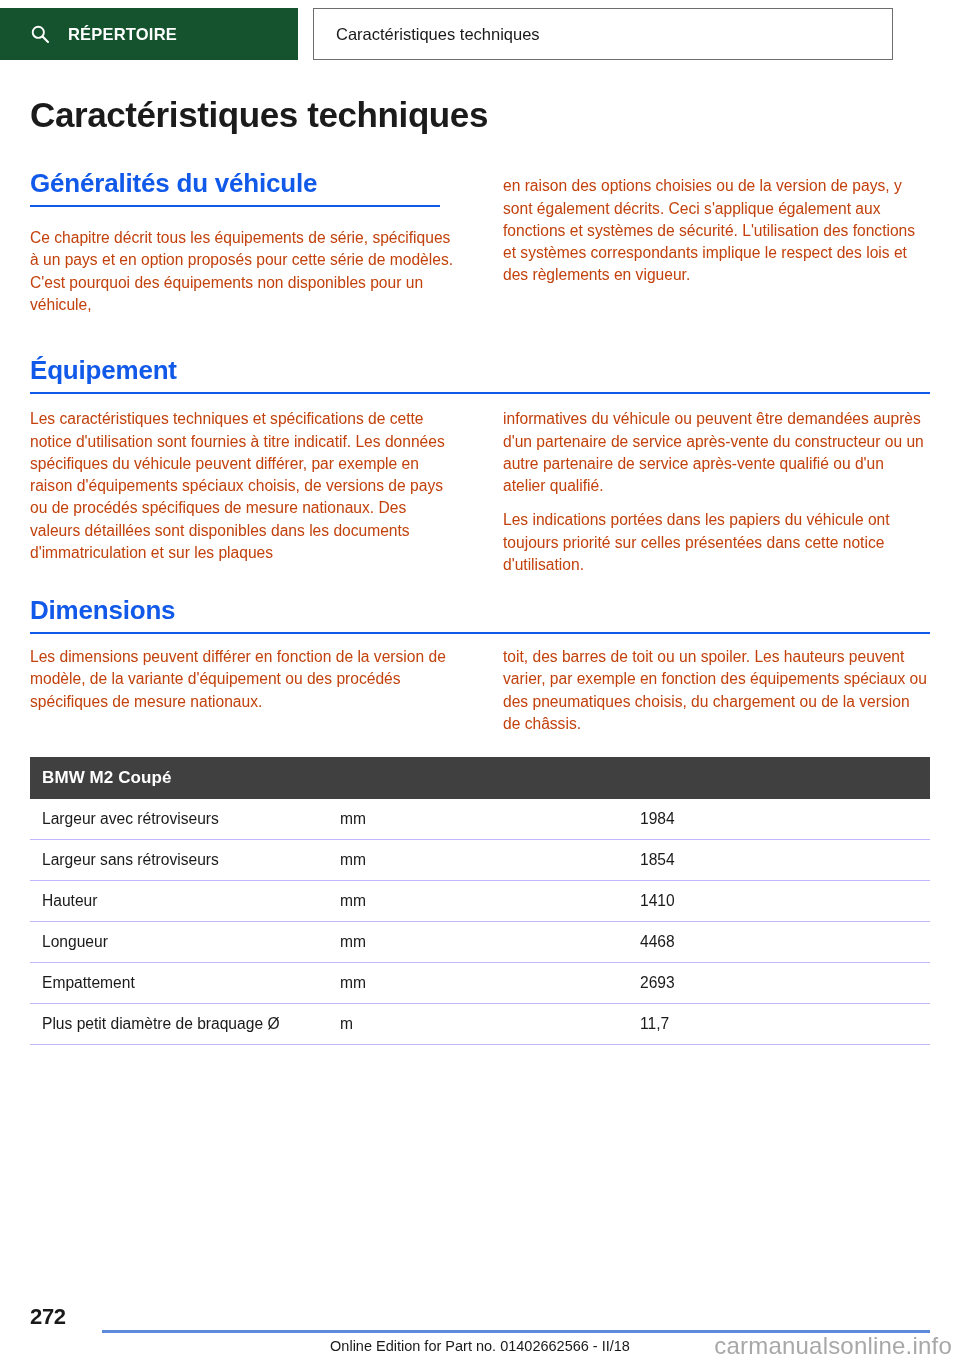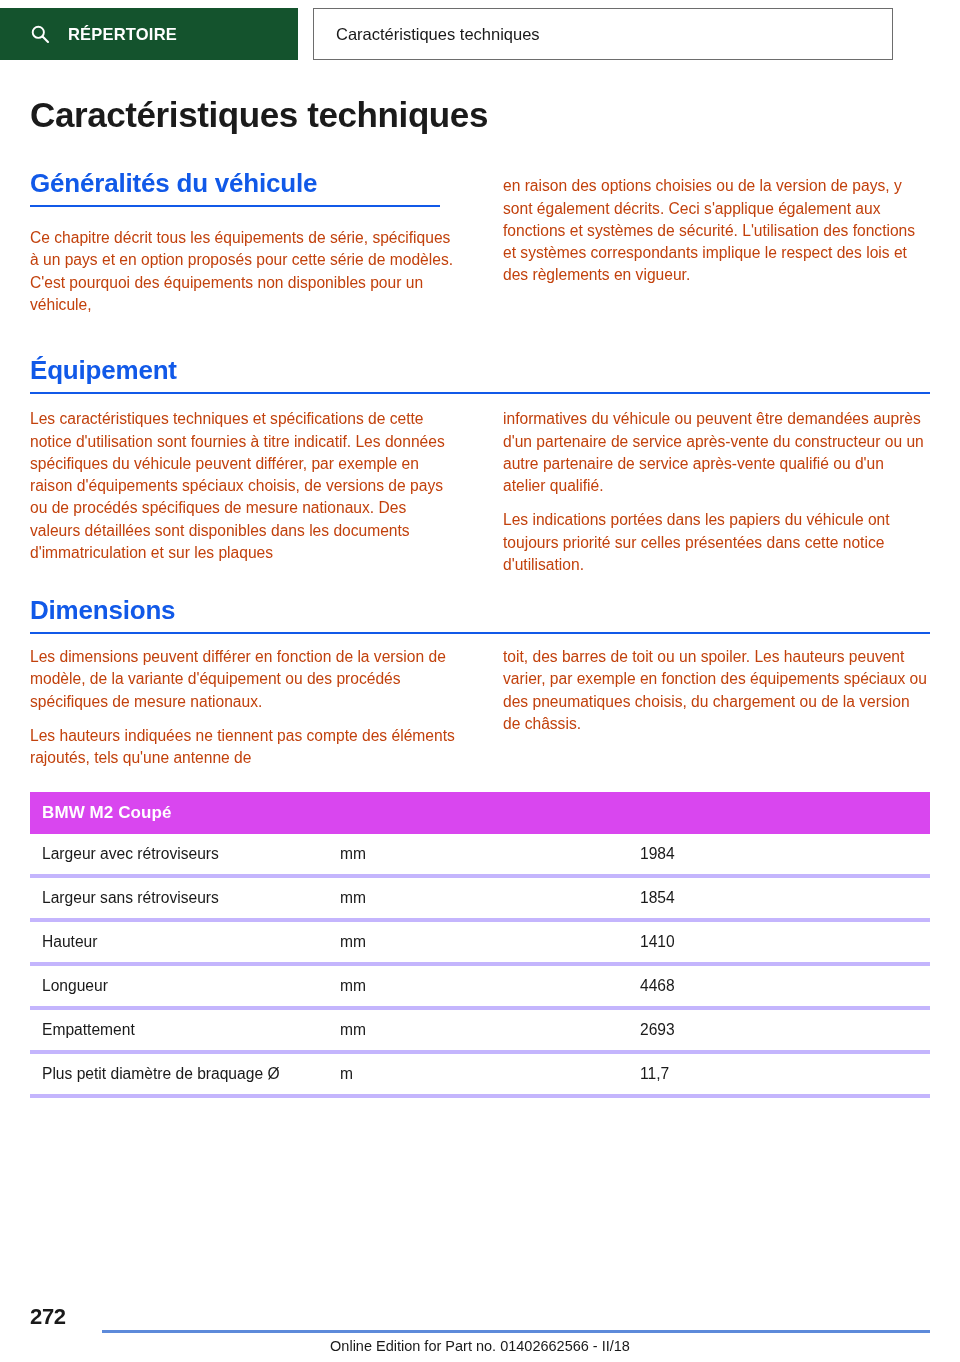--- a/index.html
+++ b/index.html
@@ -139,33 +139,33 @@
   .firstsec .col-right { padding-top: 6px; }
 
   
   .spec-table {
     margin-top: 22px;
     width: 900px;
     border-collapse: collapse;
     table-layout: fixed;
   }
   .spec-table thead th {
-    background: #d946ef;
+    background: #404040;
     color: #ffffff;
     font-size: 17px;
     font-weight: bold;
     text-align: left;
     padding: 11px 0 11px 12px;
     letter-spacing: 0.1px;
   }
   .spec-table tbody td {
     font-size: 15.6px;
     color: #1a1a1a;
     padding: 11px 0 11px 12px;
-    border-bottom: 4px solid #c4b5fd;
+    border-bottom: 1px solid #c4b5fd;
     vertical-align: middle;
   }
   .spec-table td.c-name { width: 440px; }
   .spec-table td.c-unit { width: 168px; padding-left: 10px; }
   .spec-table td.c-value { width: 292px; padding-left: 10px; }
 
   
   .footer {
     position: absolute;
     left: 30px;
@@ -263,21 +263,20 @@
       </div>
     </div>
   </div>
 
   <div class="section" style="margin-top:20px;">
     <h2 class="section-title">Dimensions</h2>
     <div class="rule-full"></div>
     <div class="cols" style="margin-top:12px;">
       <div class="col">
         <p class="body">Les dimensions peuvent différer en fonction de la version de modèle, de la variante d'équipement ou des procédés spécifiques de mesure nationaux.</p>
-        <p class="body">Les hauteurs indiquées ne tiennent pas compte des éléments rajoutés, tels qu'une antenne de</p>
       </div>
       <div class="col">
         <p class="body">toit, des barres de toit ou un spoiler. Les hauteurs peuvent varier, par exemple en fonction des équipements spéciaux ou des pneumatiques choisis, du chargement ou de la version de châssis.</p>
       </div>
     </div>
   </div>
 
   <table class="spec-table">
     <thead>
       <tr>
@@ -317,13 +316,14 @@
       </tr>
     </tbody>
   </table>
 
 </div>
 
 <div class="footer">
   <div class="page-number">272</div>
   <div class="footer-rule"></div>
   <div class="footer-note">Online Edition for Part no. 01402662566 - II/18</div>
+  <div class="watermark">carmanualsonline.info</div>
 </div>
 
 </body></html>

